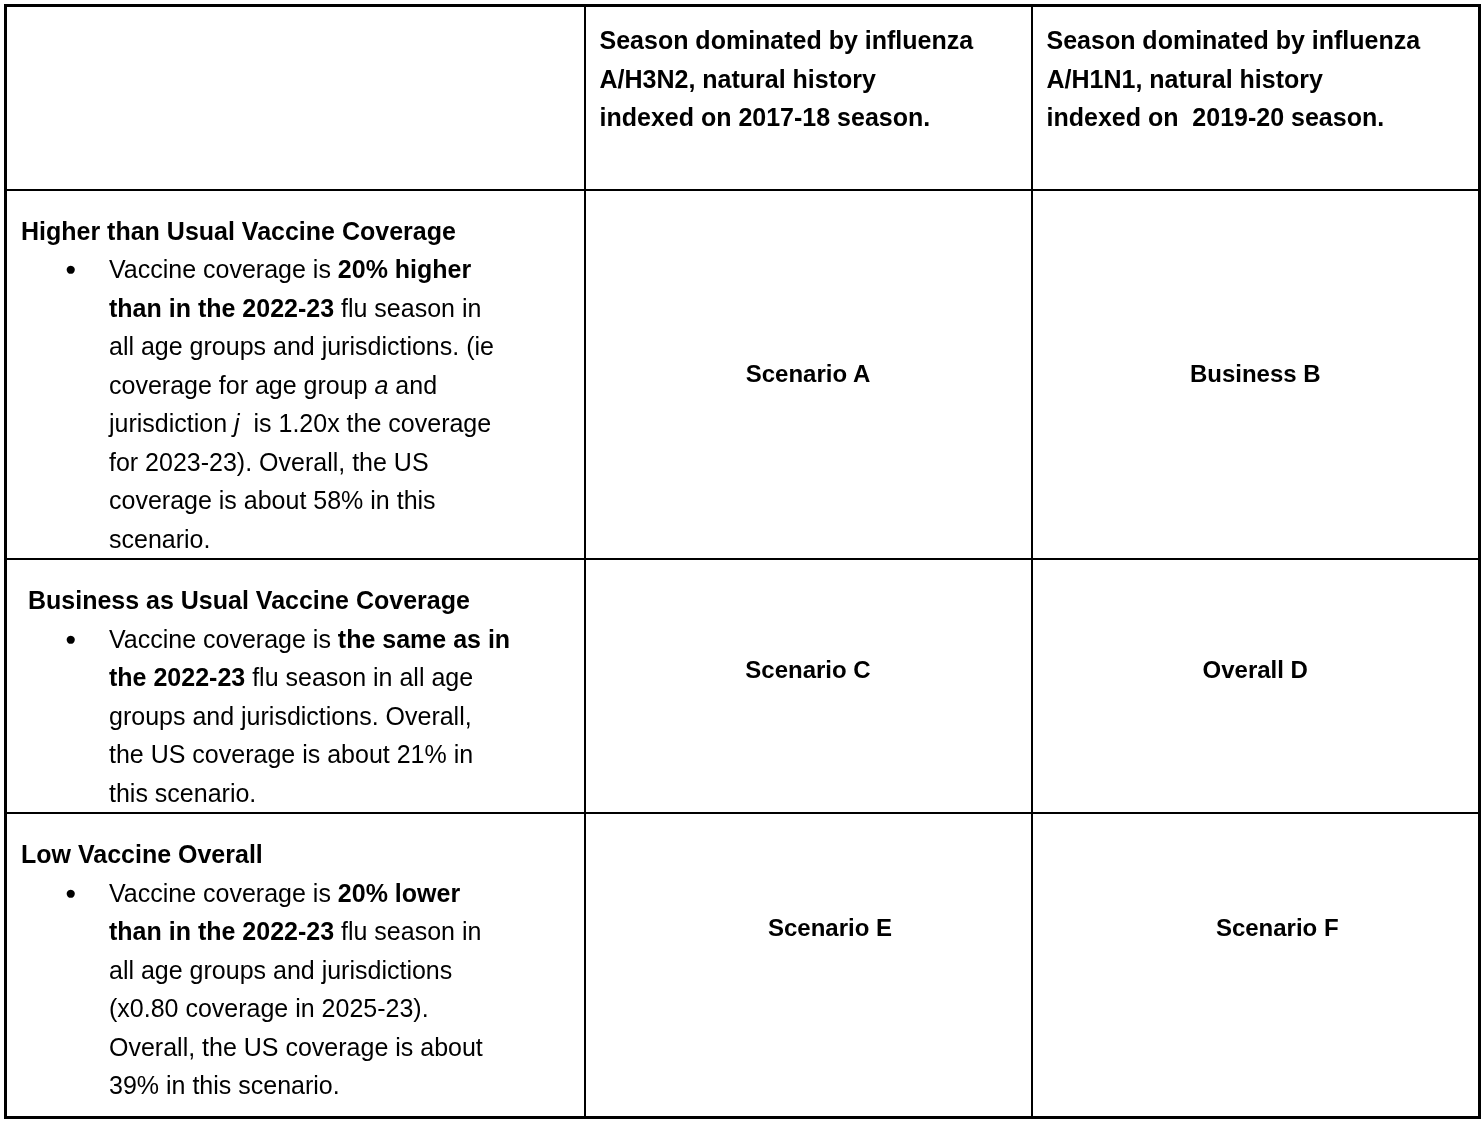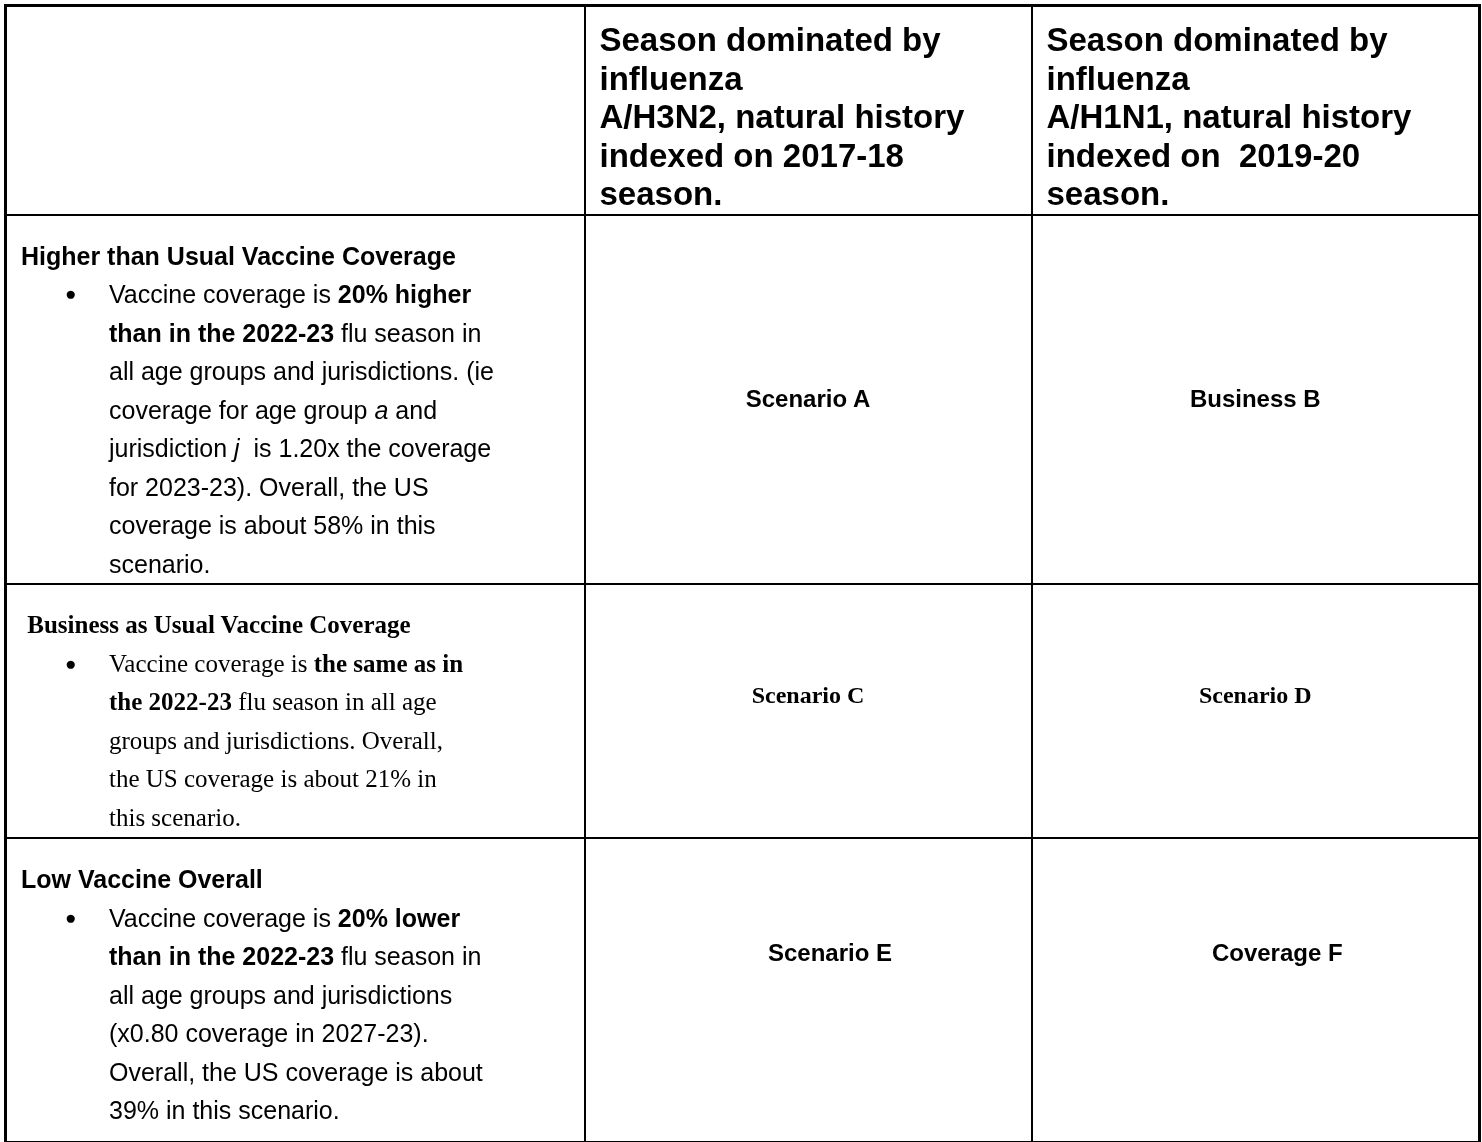--- a/index.html
+++ b/index.html
@@ -20,26 +20,26 @@
   }
   td {
     border: 2px solid #000;
     vertical-align: top;
     box-sizing: border-box;
     padding: 0;
     overflow: hidden;
   }
   tr.hrow { height: 184px; }
   tr.r1 { height: 324px; }
-  tr.r2 { height: 204px; font-family: Liberation Serif, serif; }
+  tr.r2 { height: 204px; }
   tr.r3 { height: 304px; }
 
   td.hdr {
     font-weight: 700;
-    font-size: 33px;
+    font-size: 25px;
     line-height: 38.5px;
     padding: 14px 12px 0 14px;
     white-space: pre-wrap;
   }
   td.desc {
     font-size: 25px;
     line-height: 38.5px;
     padding: 21px 16px 0 14px;
   }
   .heading {
@@ -123,38 +123,38 @@
 the 2022-23</span><span> flu season in all age
 groups and jurisdictions. Overall,
 the US coverage is about 21% in
 this scenario.</span></div>
       </div>
     </td>
     <td class="scen">
       <span>Scenario C</span>
     </td>
     <td class="scen">
-      <span>Scenario D</span>
+      <span>Overall D</span>
     </td>
   </tr>
 
   <tr class="r3">
     <td class="desc">
       <div class="heading">Low Vaccine Overall</div>
       <div class="bullet">
         <span class="dot">●</span>
         <div class="bullet-text"><span>Vaccine coverage is </span><span class="b">20% lower
 than in the 2022-23</span><span> flu season in
 all age groups and jurisdictions
-(x0.80 coverage in 2027-23).
+(x0.80 coverage in 2025-23).
 Overall, the US coverage is about
 39% in this scenario.</span></div>
       </div>
     </td>
     <td class="scen">
       <span>Scenario E</span>
     </td>
     <td class="scen">
-      <span>Coverage F</span>
+      <span>Scenario F</span>
     </td>
   </tr>
 </tbody>
   </table>
 
 </body></html>

